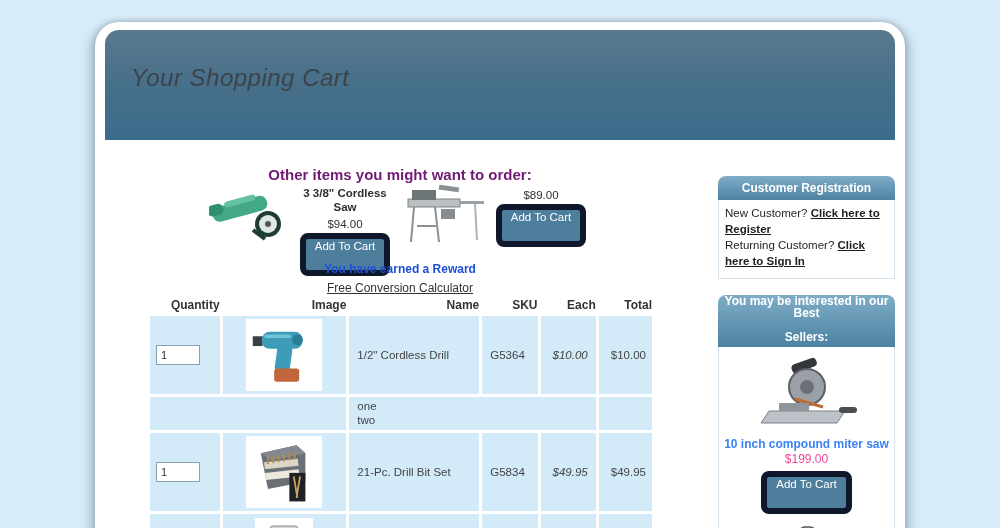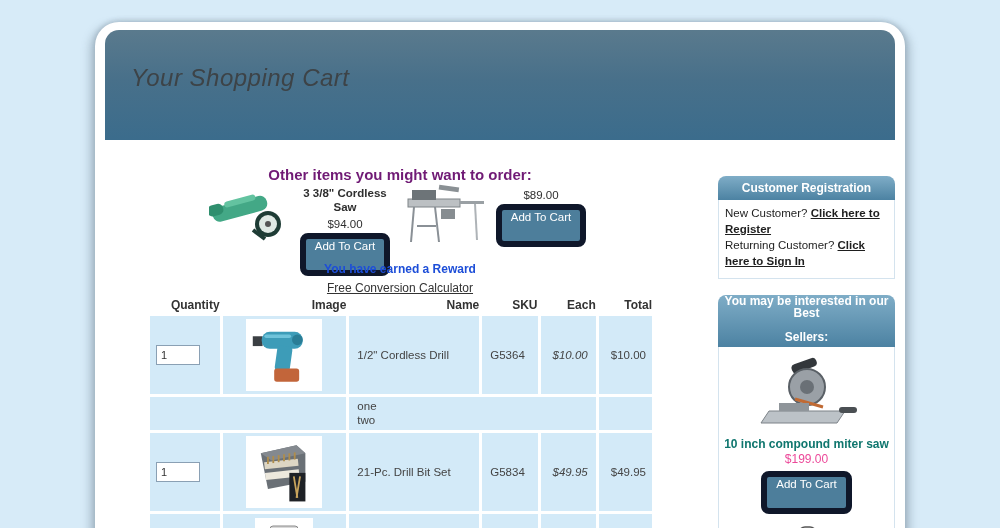--- a/index.html
+++ b/index.html
@@ -89,21 +89,21 @@
   .panel-header.single { height:24px; line-height:24px; }
   .panel-header.double { height:52px; padding-top:0; line-height:1; }
   .panel-header.double .line2 { margin-top:12px; }
   .panel-body {
     background:#fff; border:1px solid #d4e3ee; border-top:none;
     font-size:11.5px; color:#1e1e1e;
   }
   .reg-body { padding:5px 6px 9px; line-height:1.4; }
   .reg-link { font-weight:bold; text-decoration:underline; color:#1e1e1e; cursor:pointer; }
   .bs-body { text-align:center; padding-top:10px; height:330px; }
-  .bs-name { font-weight:bold; font-size:12px; color:#0f766e; margin-top:6px; }
+  .bs-name { font-weight:bold; font-size:12px; color:#3b82f6; margin-top:6px; }
   .bs-price { font-size:12px; margin-top:1px; color:#ec4899;text-align:center; }
   .bs-body .atc-btn { margin-top:5px; }
   .bs-img { display:block; margin:0 auto; }
   .bs-img.band { margin-top:12px; }
 </style>
 </head>
 <body>
 
 <div class="container">
   <div class="banner">

